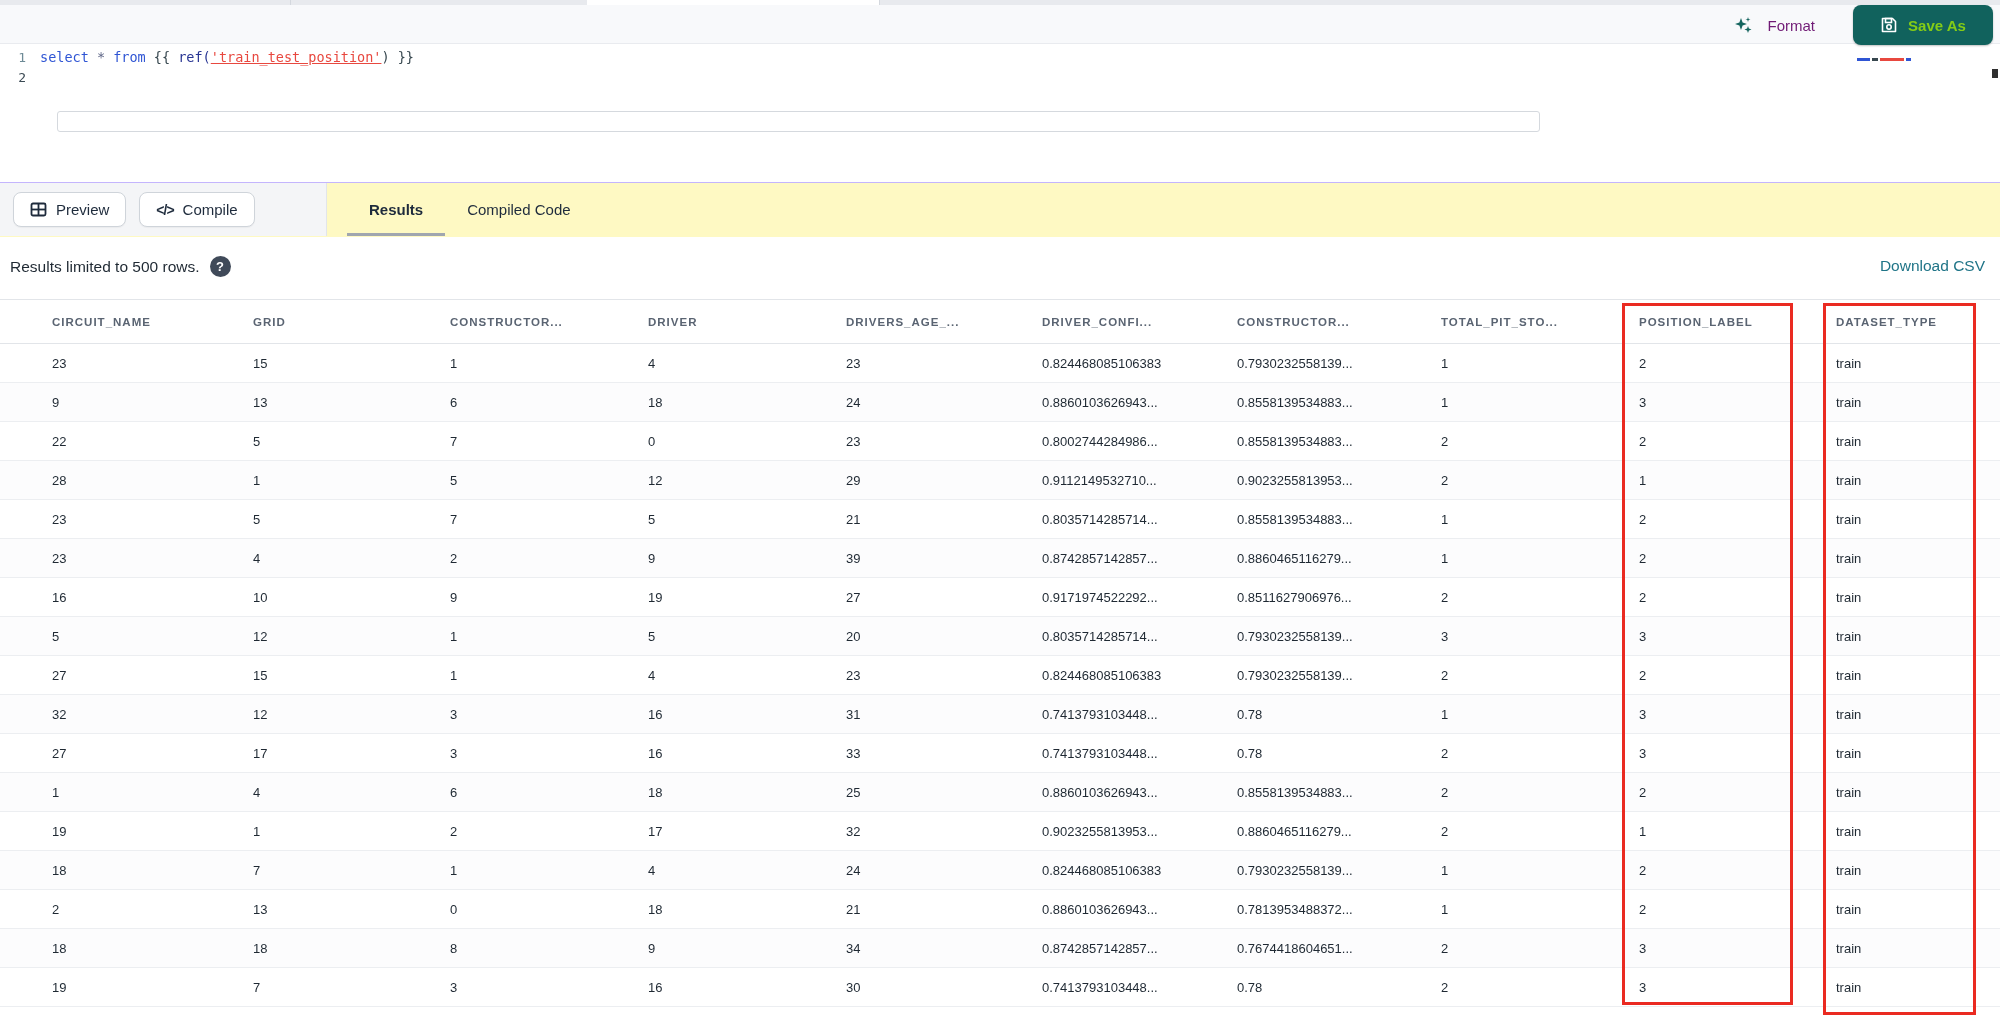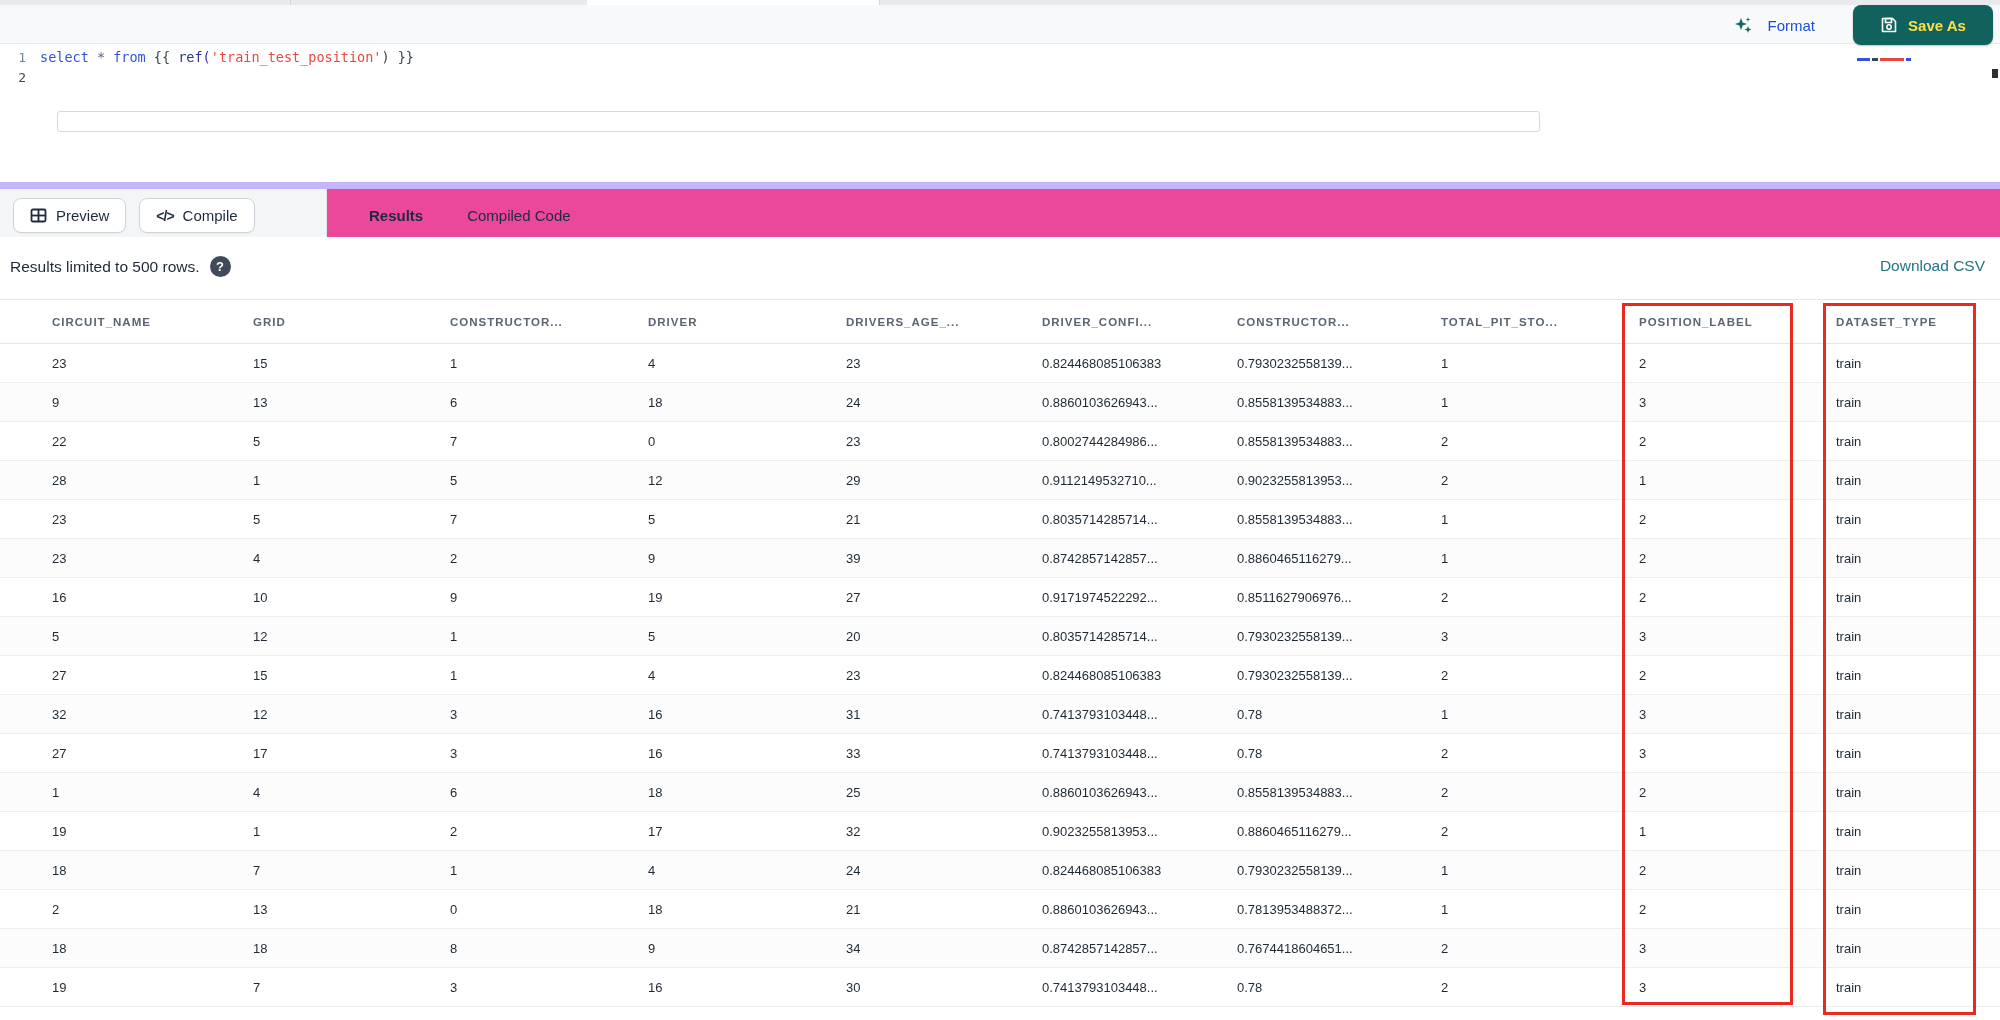--- a/index.html
+++ b/index.html
@@ -9,48 +9,48 @@
 
   
   .tabstrip { position:absolute; left:0; top:0; width:2000px; height:5px; background:#e8eaee; }
   .tabstrip .seg-divider { position:absolute; top:0; width:1px; height:5px; background:#d4d8de; }
   .tabstrip .seg-active { position:absolute; top:0; left:587px; width:292px; height:5px; background:#ffffff; }
 
   
   .toolbar { position:absolute; left:0; top:5px; width:2000px; height:39px;
              background:#f8f9fb; border-bottom:1px solid #e9ebef; }
   .format-btn { position:absolute; right:185px; top:7px; height:26px; display:flex; align-items:center;
-                gap:14px; color:#1d4ed8; font-size:15px; cursor:pointer; }
+                gap:14px; color:#701a75; font-size:15px; cursor:pointer; }
   .saveas-btn { position:absolute; right:7px; top:0px; width:140px; height:40px; background:#11625d;
-                border:none; border-radius:8px; color:#fde047; font-size:15px; font-weight:700;
+                border:none; border-radius:8px; color:#84cc16; font-size:15px; font-weight:700;
                 display:flex; align-items:center; justify-content:center; gap:10px; z-index:5;
                 box-shadow:0 1px 2px rgba(0,0,0,.25); font-family:"Liberation Sans",sans-serif; cursor:pointer; }
 
   
   .editor { position:absolute; left:0; top:45px; width:2000px; height:137px; background:#fff; }
   .code-row { position:absolute; left:0; height:22px; display:flex; align-items:center; }
   .gutter { width:40px; text-align:right; padding-right:14px; font-family:"DejaVu Sans Mono",monospace;
             font-size:13px; }
   .gutter.ln1 { color:#6d8a96; }
   .gutter.ln2 { color:#3b4a54; }
   .code-text { font-family:"DejaVu Sans Mono",monospace; font-size:13.5px; white-space:pre; }
   .tok-keyword  { color:#2f55d4; }
   .tok-operator { color:#5e6687; }
   .tok-function { color:#283593; }
-  .tok-string   { color:#e8483f; }
+  .tok-string   { color:#e8483f;text-decoration:underline; }
   .tok-plain    { color:#37474f; }
   .active-line-box { position:absolute; left:57px; top:66px; width:1483px; height:21px;
                      border:1px solid #d5d9de; border-radius:3px; background:#fff; }
   .minimap { position:absolute; right:85px; top:12px; width:58px; height:5px; display:flex; gap:2px; align-items:center; }
   .minimap i { display:block; height:3px; }
   .scroll-nub { position:absolute; right:2px; top:24px; width:6px; height:9px; background:#2f2f2f; }
 
   
-  .actionbar { position:absolute; left:0; top:182px; width:2000px; height:64px; background:#ec4899;
-               border-top:7px solid #c4b5fd; border-bottom:1px solid #e2e5e9; }
+  .actionbar { position:absolute; left:0; top:182px; width:2000px; height:64px; background:#fef9c3;
+               border-top:1px solid #c4b5fd; border-bottom:1px solid #e2e5e9; }
   .actionbar .left-zone { position:absolute; left:0; top:0; width:327px; height:53px; background:#f4f5f7;
                           border-right:1px solid #e2e5e9; display:flex; align-items:center; gap:13px; padding-left:13px; }
   .btn { height:35px; background:#fff; border:1px solid #cfd4da; border-radius:8px; display:inline-flex;
          align-items:center; gap:9px; padding:0 16px; font-size:15px; color:#1e2b3c;
          box-shadow:0 1px 1px rgba(0,0,0,.04); font-family:"Liberation Sans",sans-serif; cursor:pointer; }
   .code-glyph { font-weight:700; font-size:14px; color:#1e2b3c; letter-spacing:-1px; }
   .tabs { position:absolute; left:347px; top:0; height:53px; display:flex; }
   .tab { position:relative; height:53px; display:flex; align-items:center; padding:0 22px;
          font-size:15px; color:#1e2b3c; cursor:pointer; }
   .tab.active { font-weight:700; }

